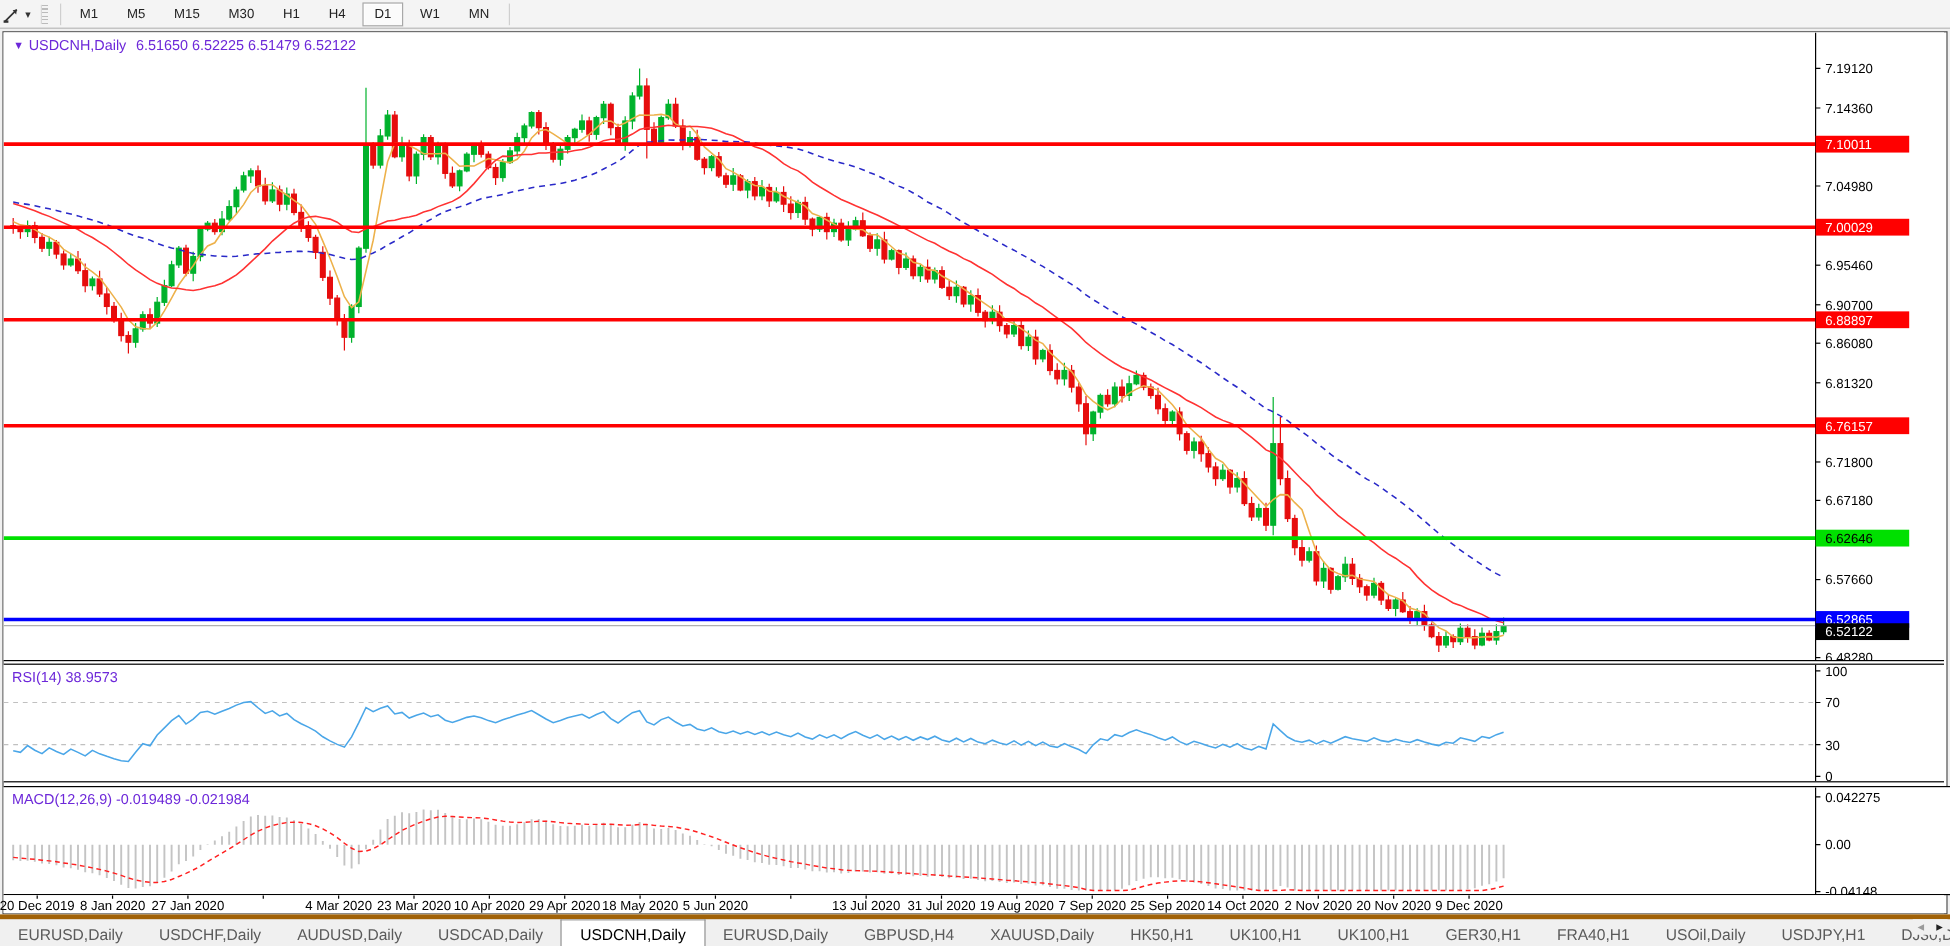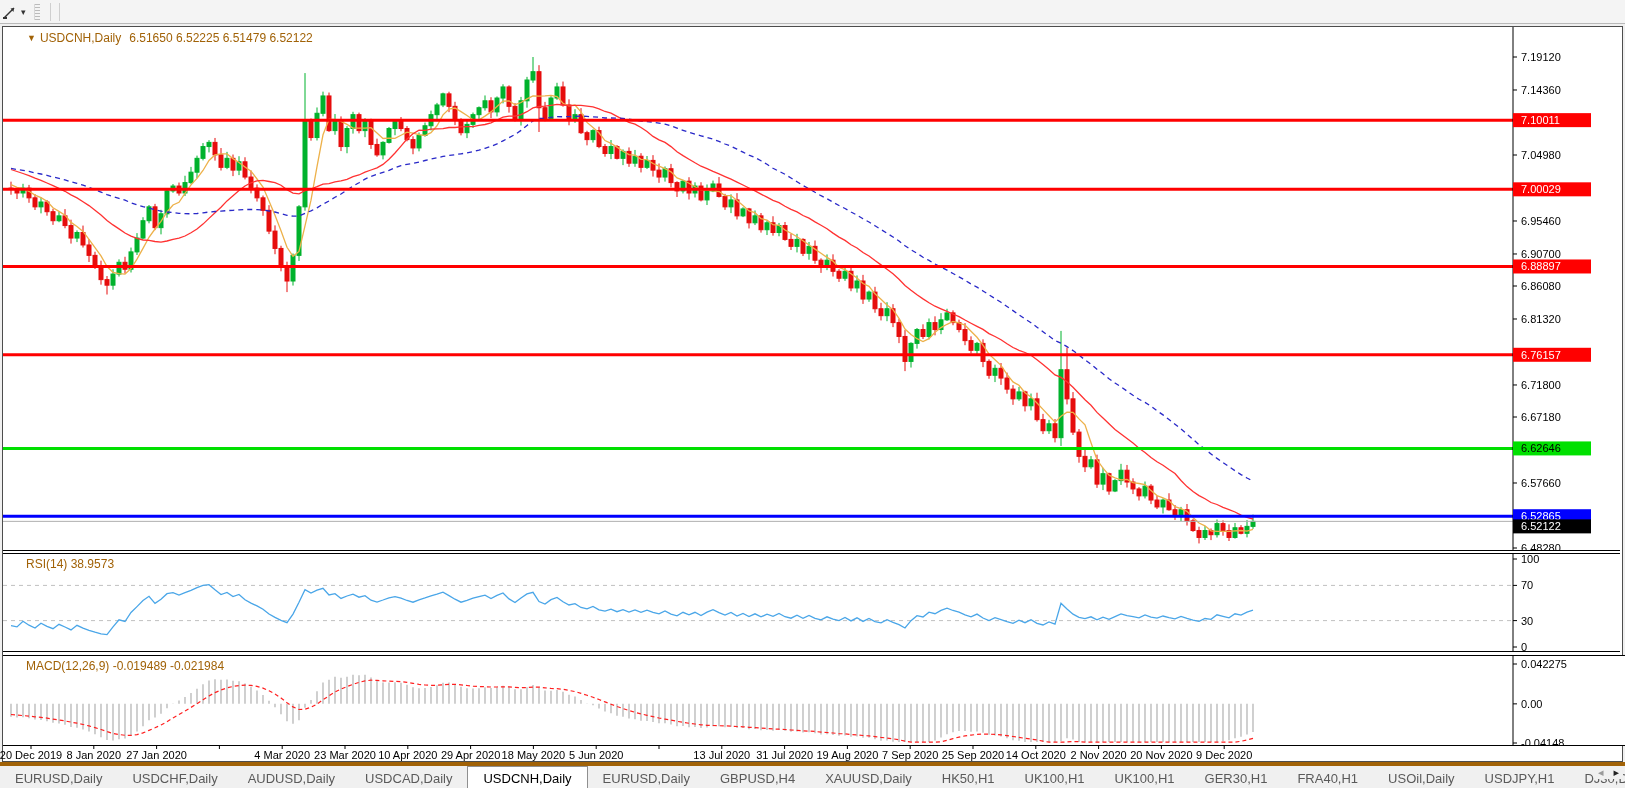--- a/index.html
+++ b/index.html
@@ -14,21 +14,21 @@
   .tf-btn.active{background:#fbfbfb;border:1px solid #a8a8a8;box-shadow:inset 1px 1px 0 #fff;}
   .tb-sep{width:1px;height:18px;background:#cfcfcf;margin:0 4px;}
   
   #window{position:absolute;left:2px;top:26px;width:1619px;height:734px;background:#fff;border:1px solid #4d4d4d;}
   .panel{position:absolute;left:0;width:1617px;background:#fff;}
   #main-panel{top:0;height:523px;border-bottom:1px solid #000;}
   #rsi-panel{top:526px;height:97px;border-top:1px solid #000;border-bottom:1px solid #000;}
   #macd-panel{top:628px;height:89px;border-top:1px solid #000;border-bottom:1px solid #000;padding-left:28px;}
   #date-strip{top:719px;height:15px;position:absolute;left:0;width:1617px;background:#fff;}
   .panel svg, #date-strip svg{position:absolute;left:0;top:0;}
-  .overlay-label{position:absolute;font-size:12px;color:#a16207;white-space:nowrap;z-index:5;margin-left:16px;}
+  .overlay-label{position:absolute;font-size:12px;color:#6d28d9;white-space:nowrap;z-index:5;}
   #chart-title{left:8px;top:4px;}
   #chart-title .tri{font-size:9px;vertical-align:1px;margin-right:4px;}
   #chart-title .sym{margin-right:8px;}
   #rsi-label{left:7px;top:3px;font-size:12px;}
   #macd-label{left:7px;top:3px;font-size:12px;}
   .date-label{position:absolute;top:3px;font-size:11px;color:#000;transform:translateX(-50%);white-space:nowrap;}
   
   #tabbar{position:absolute;left:0;top:762px;width:1625px;height:26px;background:#f0f0f0;
     border-top:4px solid #a16207;display:flex;align-items:stretch;overflow:hidden;}
   .tab{font-size:13px;color:#5a5a5a;padding:5px 15px 0 15px;white-space:nowrap;cursor:default;}
@@ -46,20 +46,31 @@
   <div class="tool-icon-wrap">
     <svg width="16" height="16" viewBox="0 0 16 16">
       <path d="M2 14 L12 4" stroke="#333" stroke-width="1.4" fill="none"></path>
       <path d="M12 4 L8.5 4.5 L11.5 8 Z" fill="#333"></path>
       <rect x="1" y="13" width="4" height="2" fill="#333"></rect>
     </svg>
     <span class="caret">▾</span>
   </div>
   <div class="grip"></div>
   <div class="tb-sep"></div>
+  <div id="tf-buttons" style="display:flex;align-items:center;">
+      <div class="tf-btn">M1</div>
+      <div class="tf-btn">M5</div>
+      <div class="tf-btn">M15</div>
+      <div class="tf-btn">M30</div>
+      <div class="tf-btn">H1</div>
+      <div class="tf-btn">H4</div>
+      <div class="tf-btn active">D1</div>
+      <div class="tf-btn">W1</div>
+      <div class="tf-btn">MN</div>
+    </div>
   <div class="tb-sep"></div>
 </div>
 
 <div id="window">
   <div class="panel" id="main-panel">
     <div class="overlay-label" id="chart-title">
       <span class="tri">▼</span><span class="sym">USDCNH,Daily</span><span>6.51650 6.52225 6.51479 6.52122</span>
     </div>
     <svg id="main-svg" width="1617" height="523">
         <line x1="8" y1="154.66689039822597" x2="8" y2="167.72031560709166" stroke="#e60d0d" stroke-width="1"></line>

